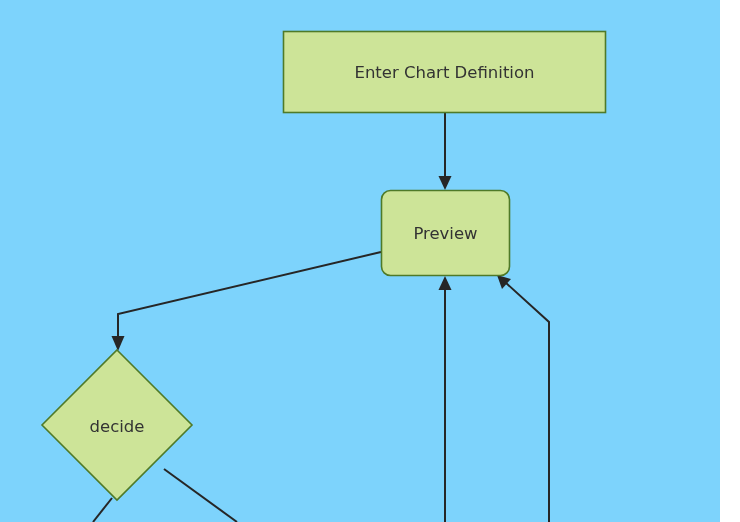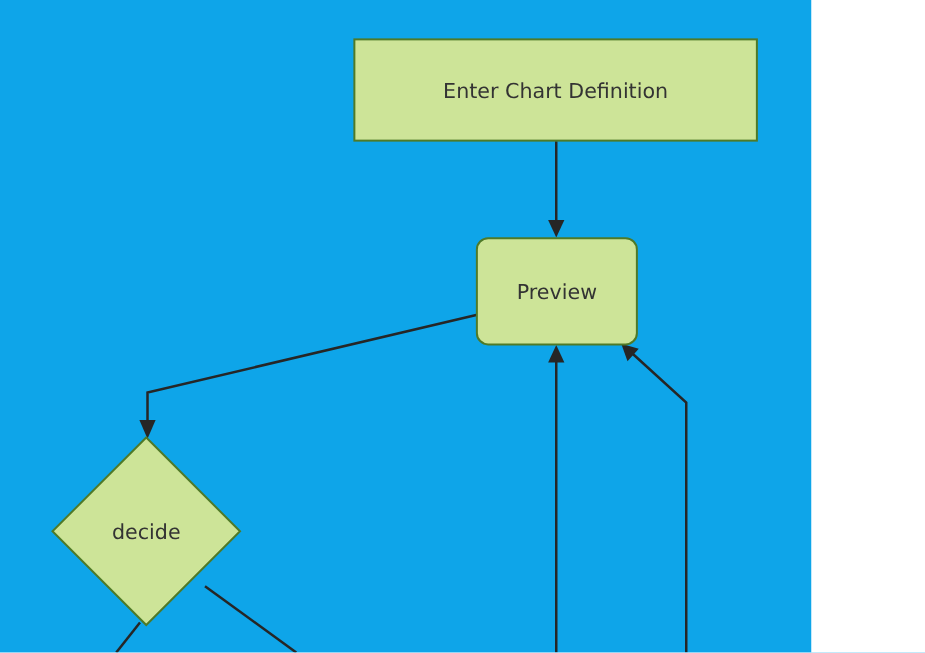--- a/index.html
+++ b/index.html
@@ -8,23 +8,23 @@
     background: #ffffff;
   }
   body {
     width: 740px;
     height: 522px;
     overflow: hidden;
     font-family: "DejaVu Sans", "Liberation Sans", sans-serif;
   }
   #diagram-root {
     position: relative;
-    width: 649px;
+    width: 720px;
     height: 522px;
-    background: #0ea5e9;
+    background: #7dd3fc;
   }
   #flow-svg {
     position: absolute;
     top: 0;
     left: 0;
     width: 740px;
     height: 522px;
     display: block;
   }
   .node-shape {

